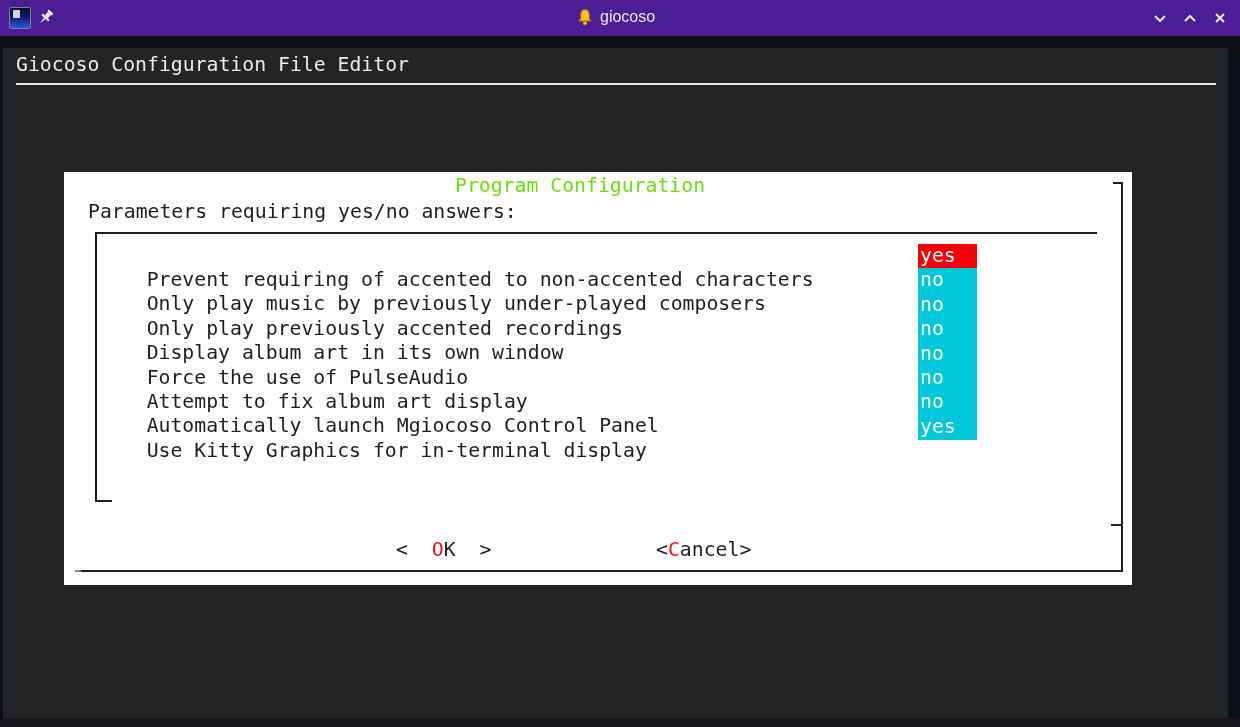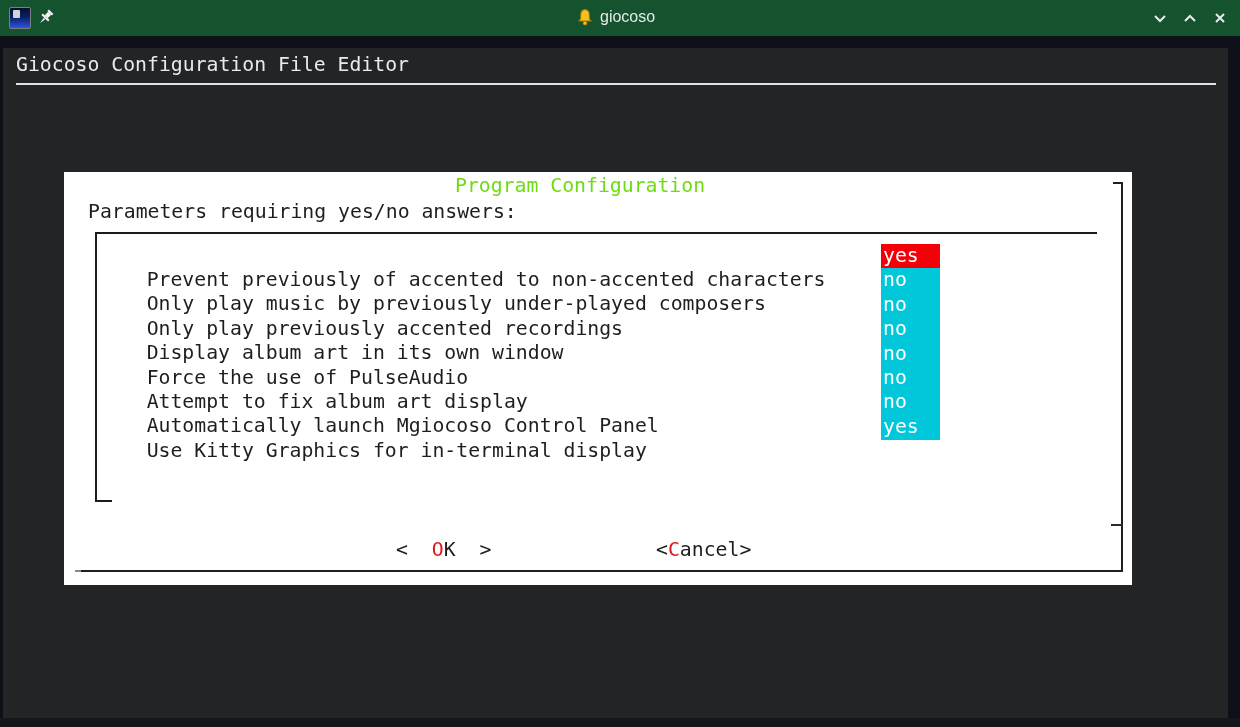--- a/index.html
+++ b/index.html
@@ -1,19 +1,19 @@
 <!DOCTYPE html>
 <html><head>
 <meta charset="utf-8">
 <style>
   html,body{margin:0;padding:0;background:#000;}
   #screen{position:relative;width:1240px;height:727px;background:#0d1016;overflow:hidden;
           font-family:"DejaVu Sans Mono",monospace;}
   
-  #titlebar{position:absolute;left:0;top:0;width:1240px;height:36px;background:#14532d;
+  #titlebar{position:absolute;left:0;top:0;width:1240px;height:36px;background:#4c1d95;
             font-family:"Liberation Sans",sans-serif;}
   #app-icon{position:absolute;left:9px;top:7px;width:20px;height:20px;border:1px solid #7a7f85;
             background:linear-gradient(#05102c 0%,#0a1f66 45%,#2b55e0 100%);border-radius:2px;}
   #app-icon .glyph{position:absolute;left:3px;top:2px;width:7px;height:8px;background:#cfd4da;border-radius:1px;}
   #pin{position:absolute;left:37px;top:9px;width:17px;height:17px;}
   #bellwrap{position:absolute;left:576px;top:8px;width:18px;height:19px;}
   #win-title{position:absolute;left:600px;top:8px;color:#e6e9ec;font-size:16px;}
   .winctl{position:absolute;top:9px;width:18px;height:18px;cursor:default;}
   #ctl-min{left:1151px;} #ctl-max{left:1181px;} #ctl-close{left:1211px;}
   
@@ -31,21 +31,21 @@
   .lb-left{position:absolute;left:31px;top:60px;width:2px;height:270px;background:#1c1c1c;}
   .lb-stub{position:absolute;left:31px;top:328px;width:17px;height:2px;background:#1c1c1c;}
   
   .fr-right{position:absolute;left:1057px;top:10px;width:2px;height:390px;background:#202020;}
   .fr-corner{position:absolute;left:1049px;top:10px;width:10px;height:2px;background:#202020;}
   .fr-sep{position:absolute;left:1047px;top:352px;width:12px;height:2px;background:#2b2b2b;}
   .fr-bottom{position:absolute;left:11px;top:398px;width:1048px;height:2px;background:#202020;}
   .fr-bstub{position:absolute;left:11px;top:398px;width:6px;height:2px;background:#8a8a8a;}
   
   .row{position:absolute;left:35px;height:24.4px;width:1010px;white-space:pre;}
-  .row .val{position:absolute;left:782px;top:0;width:59px;height:25px;color:#fff;padding-left:2px;box-sizing:border-box;}
+  .row .val{position:absolute;left:819px;top:0;width:59px;height:25px;color:#fff;padding-left:2px;box-sizing:border-box;}
   
   .btn{position:absolute;top:366px;white-space:pre;cursor:default;}
   #btn-ok{left:332px;} #btn-cancel{left:592px;}
   .hotkey{color:#e1181c;}
   svg{display:block;}
 </style>
 </head>
 <body>
 
 <div id="screen">
@@ -95,21 +95,21 @@
     <div id="dialog">
       <div id="dlg-title" style="color: rgb(110, 219, 20);">Program Configuration</div>
       <div id="dlg-subtitle">Parameters requiring yes/no answers:</div>
 
       <div class="lb-top"></div>
       <div class="lb-left"></div>
       <div class="lb-stub"></div>
 
       <div id="rows">
           <div class="row" style="top: 72px;">
-    <span class="lbl">Prevent previously of accented to non-accented characters</span>
+    <span class="lbl">Prevent requiring of accented to non-accented characters</span>
     <span class="val" style="color: rgb(255, 255, 255); background: rgb(244, 0, 9);">yes</span>
   </div>
           <div class="row" style="top: 96.4px;">
     <span class="lbl">Only play music by previously under-played composers</span>
     <span class="val" style="color: rgb(255, 255, 255); background: rgb(0, 200, 218);">no</span>
   </div>
           <div class="row" style="top: 120.8px;">
     <span class="lbl">Only play previously accented recordings</span>
     <span class="val" style="color: rgb(255, 255, 255); background: rgb(0, 200, 218);">no</span>
   </div>

